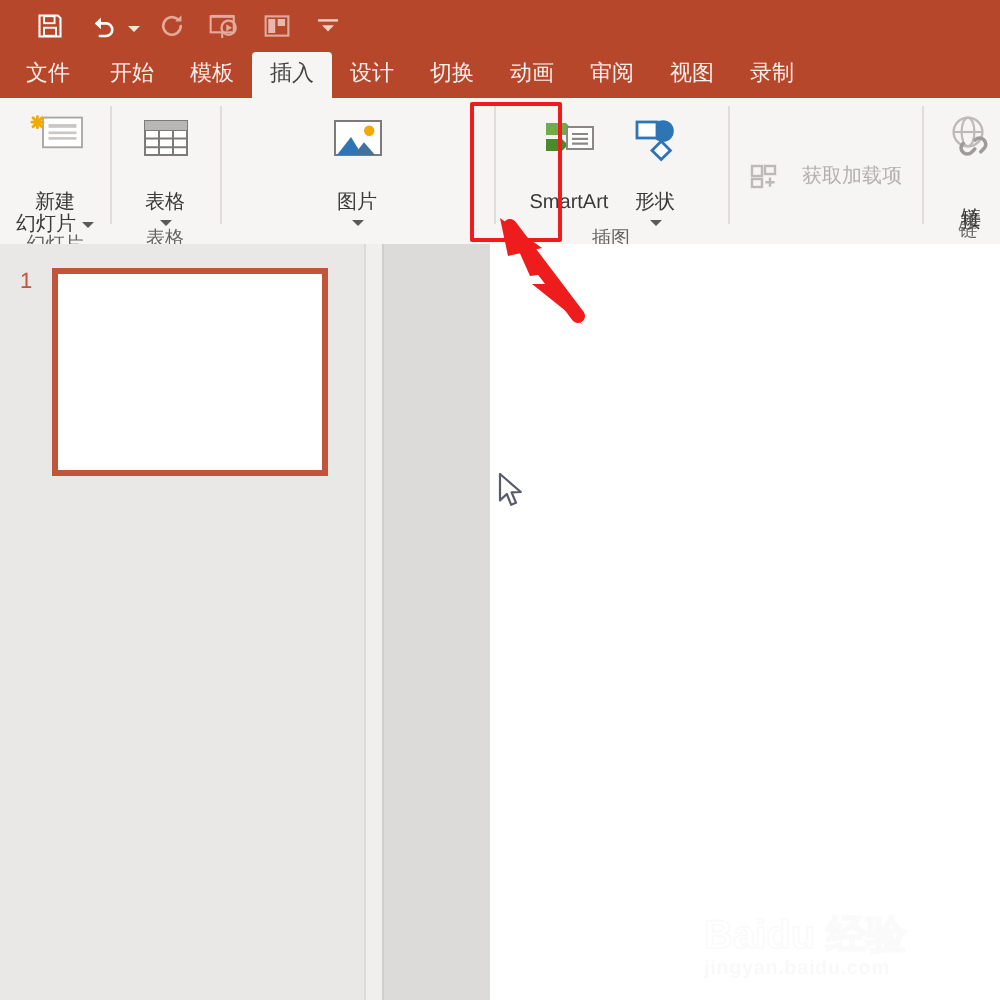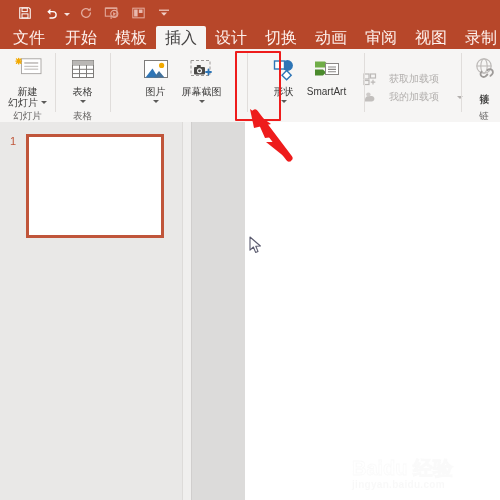--- a/index.html
+++ b/index.html
@@ -35,21 +35,21 @@
     margin-left:6px;
   }
 
   
   .tabs-bar{
     position:absolute;left:0;top:26px;width:500px;height:23px;
     background:#b7472a;display:flex;align-items:flex-end;
   }
   .tab{
     height:23px;line-height:23px;padding:0 9px;
-    color:#fdf0ec;font-size:16px;white-space:nowrap;
+    color:#fdf0ec;font-size:11px;white-space:nowrap;
     display:flex;align-items:center;justify-content:center;
   }
   .tab:first-child{padding-left:13px;padding-right:11px;}
   .tab.active{
     background:#f6f5f4;color:#444242;font-weight:normal;
     border-radius:2px 2px 0 0;
   }
 
   
   .ribbon{
@@ -70,21 +70,21 @@
     line-height:10px;padding-bottom:1px;white-space:nowrap;
   }
 
   .btn{
     width:44px;display:flex;flex-direction:column;align-items:center;
     padding:2px 1px 0;cursor:default;
   }
   .btn .ic{height:28px;display:flex;align-items:flex-end;justify-content:center;}
   .btn .lbl{
     font-size:10px;color:#3b3a39;text-align:center;line-height:11px;
-    margin-top:4px;white-space:nowrap;
+    margin-top:14px;white-space:nowrap;
   }
   .btn .lbl2{font-size:10px;color:#3b3a39;line-height:11px;white-space:nowrap;}
   .caret-dn{
     width:100%;height:8px;display:flex;align-items:center;justify-content:center;
   }
   .caret-dn::after{
     content:"";border-left:3px solid transparent;border-right:3px solid transparent;
     border-top:3.5px solid #5b5a58;display:block;
   }
   .lbl-row{display:flex;align-items:center;gap:3px;}
@@ -274,91 +274,66 @@
             <svg width="28" height="24" viewBox="0 0 28 24">
               <rect x="2.5" y="2.5" width="23" height="17" fill="#fff" stroke="#7d7b79" stroke-width="1"></rect>
               <circle cx="19.6" cy="7.4" r="2.6" fill="#f2a900"></circle>
               <path d="M3.5 19.5l7-9 5.5 9z" fill="#2e75b6"></path>
               <path d="M12 19.5l5-6.4 5.5 6.4z" fill="#41719c"></path>
             </svg>
           </div>
           <div class="lbl">图片</div>
           <div class="caret-dn"></div>
         </div>
-        <div class="btn">
-          <div class="ic">
-            <svg width="28" height="24" viewBox="0 0 28 24">
-              <rect x="3" y="2.5" width="19" height="15" fill="none" stroke="#9b9896" stroke-width="1" stroke-dasharray="3,2"></rect>
-              <rect x="6" y="9" width="11" height="7.5" rx="1" fill="#4b4a48"></rect>
-              <rect x="8.8" y="7" width="4" height="2.4" rx=".6" fill="#4b4a48"></rect>
-              <circle cx="11.5" cy="12.8" r="2.5" fill="#fff"></circle>
-              <circle cx="11.5" cy="12.8" r="1.4" fill="#4b4a48"></circle>
-              <g stroke="#2e75b6" stroke-width="1.8" stroke-linecap="round">
-                <path d="M20.5 11.5v5M18 14h5"></path>
-              </g>
-            </svg>
-          </div>
-          <div class="lbl">屏幕截图</div>
-          <div class="caret-dn"></div>
-        </div>
       </div>
     </div>
 
     <div class="grp" style="width:117px">
       <div class="grp-items">
-        <div class="btn" style="width:40px">
-          <div class="ic">
-            <svg width="28" height="24" viewBox="0 0 28 24">
-              <circle cx="17.5" cy="7.5" r="5.4" fill="#2e75b6"></circle>
-              <rect x="4.5" y="3" width="10" height="8" fill="#fff" stroke="#2e75b6" stroke-width="1.4"></rect>
-              <path d="M12 17.2l4.6-4.6 4.6 4.6-4.6 4.6z" fill="#fff" stroke="#2e75b6" stroke-width="1.4"></path>
-            </svg>
-          </div>
-          <div class="lbl">形状</div>
-          <div class="caret-dn"></div>
-        </div>
         <div class="btn" style="width:42px">
           <div class="ic">
             <svg width="28" height="24" viewBox="0 0 28 24">
               <path d="M2 3.5h10l3 3-3 3H2z" fill="#70ad47"></path>
               <path d="M2 11.5h8l3 3-3 3H2z" fill="#4a8a2c"></path>
               <rect x="12.5" y="5.5" width="13" height="11" fill="#fff" stroke="#8a8785" stroke-width="1"></rect>
               <g stroke="#8a8785" stroke-width="1.1">
                 <path d="M15 9h8M15 11.4h8M15 13.8h8"></path>
               </g>
             </svg>
           </div>
           <div class="lbl">SmartArt</div>
         </div>
-      </div>
+        <div class="btn" style="width:40px">
+          <div class="ic">
+            <svg width="28" height="24" viewBox="0 0 28 24">
+              <circle cx="17.5" cy="7.5" r="5.4" fill="#2e75b6"></circle>
+              <rect x="4.5" y="3" width="10" height="8" fill="#fff" stroke="#2e75b6" stroke-width="1.4"></rect>
+              <path d="M12 17.2l4.6-4.6 4.6 4.6-4.6 4.6z" fill="#fff" stroke="#2e75b6" stroke-width="1.4"></path>
+            </svg>
+          </div>
+          <div class="lbl">形状</div>
+          <div class="caret-dn"></div>
+        </div>
+      </div>
+      <div class="grp-name">插图</div>
     </div>
 
     <div class="grp grp-addins" style="width:97px">
       <div class="grp-items">
         <div class="hbtn">
           <span class="hic">
             <svg width="14" height="14" viewBox="0 0 14 14">
               <rect x="1" y="2" width="5" height="5" fill="none" stroke="#bcb9b7" stroke-width="1.2"></rect>
               <rect x="1" y="8.5" width="5" height="4" fill="none" stroke="#bcb9b7" stroke-width="1.2"></rect>
               <rect x="7.5" y="2" width="5" height="4" fill="none" stroke="#bcb9b7" stroke-width="1.2"></rect>
               <path d="M10 7.8v4.6M7.7 10.1h4.6" stroke="#bcb9b7" stroke-width="1.2"></path>
             </svg>
           </span>
           <span>获取加载项</span>
         </div>
-        <div class="hbtn">
-          <span class="hic">
-            <svg width="14" height="14" viewBox="0 0 14 14">
-              <path d="M2 9.5c0-2 1.6-3.6 3.6-3.6h3c1.5 0 2.8 1.2 2.8 2.8 0 1.5-1.2 2.8-2.8 2.8H2z" fill="#c2bfbd"></path>
-              <circle cx="5.4" cy="4.6" r="2.2" fill="#cecbc9"></circle>
-            </svg>
-          </span>
-          <span>我的加载项</span>
-          <span class="hcaret"></span>
-        </div>
       </div>
     </div>
 
     <div class="grp" style="width:46px">
       <div class="grp-items" style="justify-content:center;width:100%;">
         <div class="btn narrow">
           <div class="ic">
             <svg width="26" height="25" viewBox="0 0 26 25">
               <circle cx="13" cy="9" r="7.2" fill="none" stroke="#bdbab8" stroke-width="1.2"></circle>
               <ellipse cx="13" cy="9" rx="3.2" ry="7.2" fill="none" stroke="#bdbab8" stroke-width="1.1"></ellipse>

